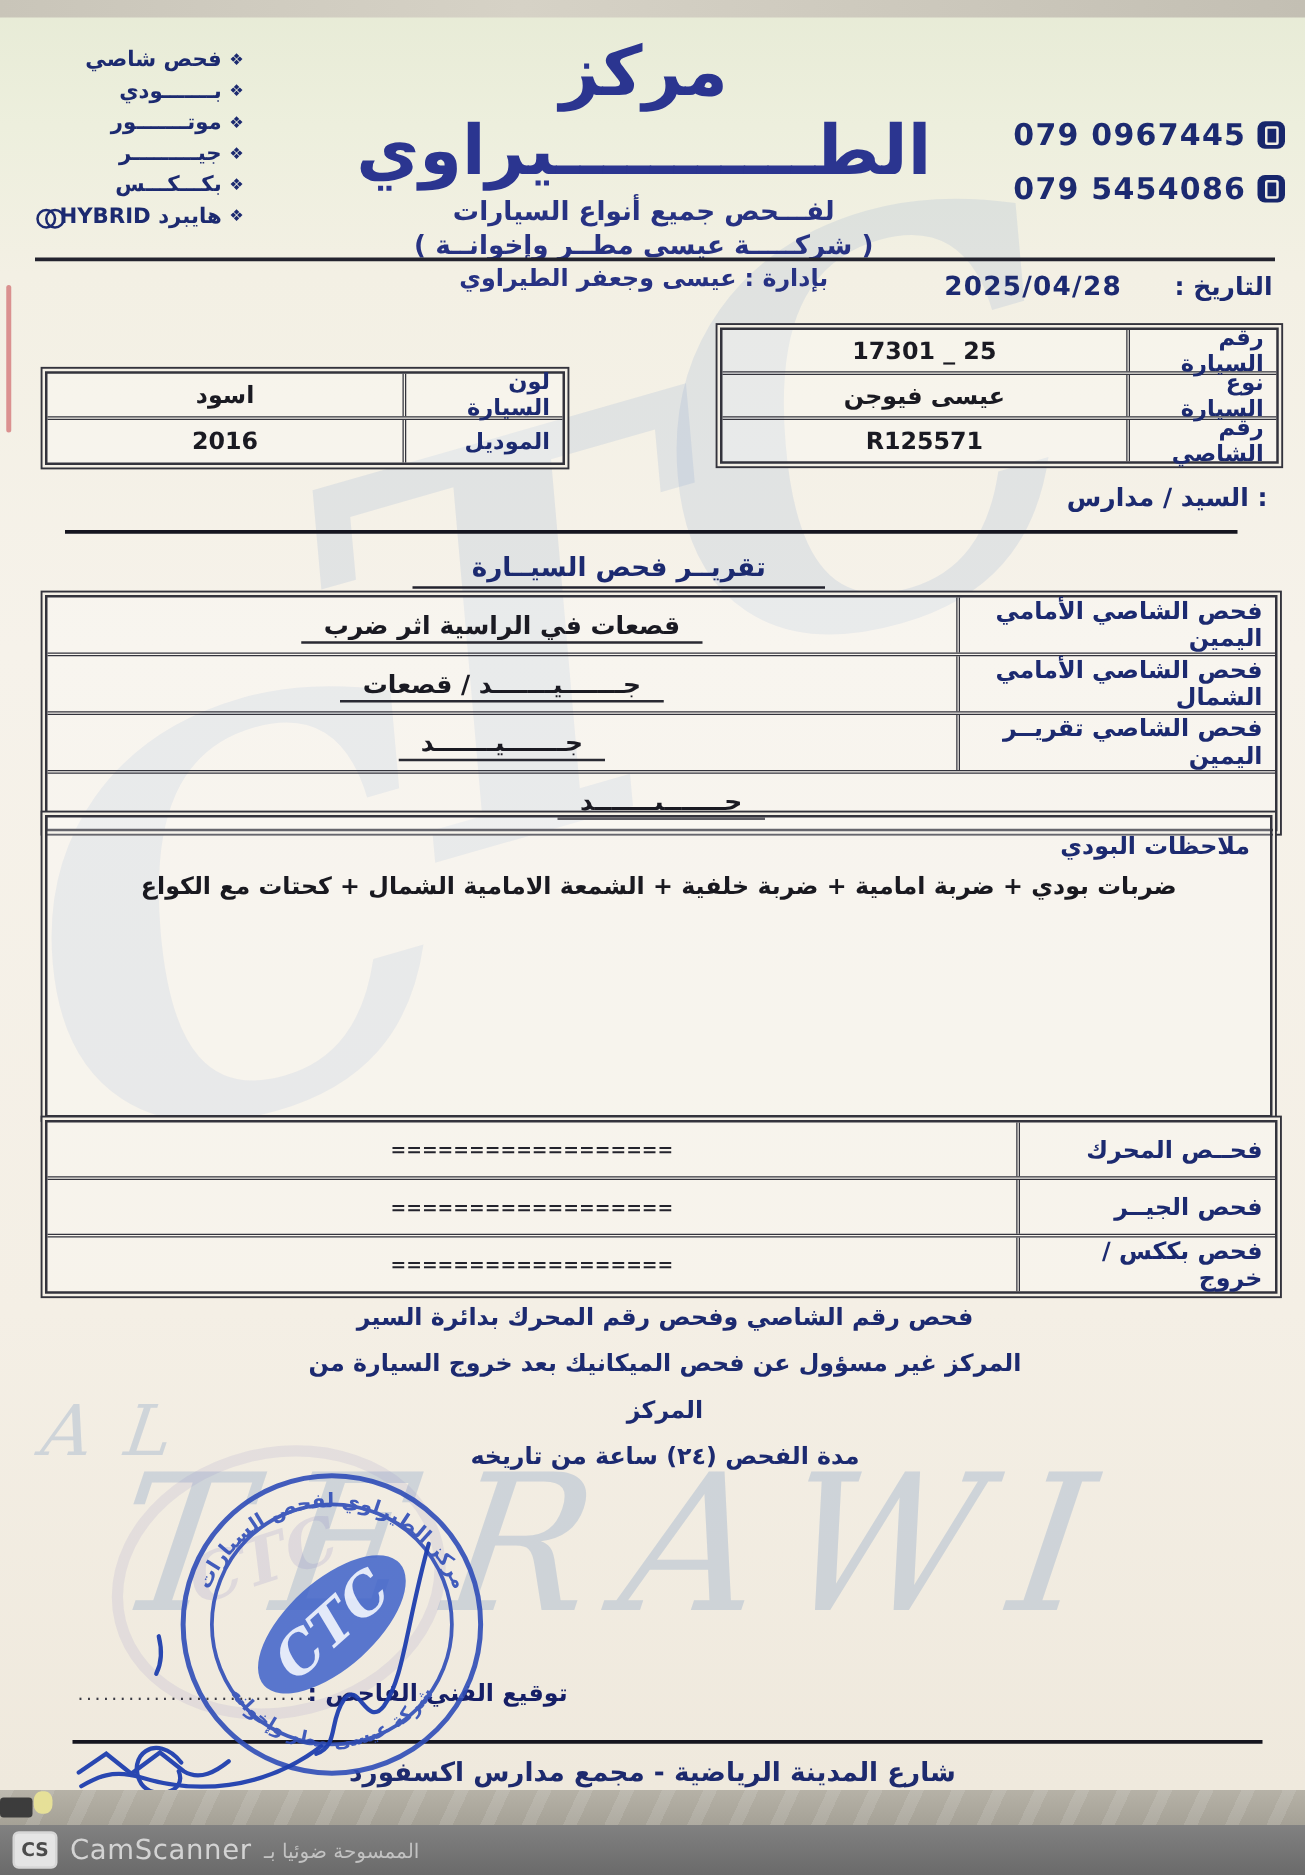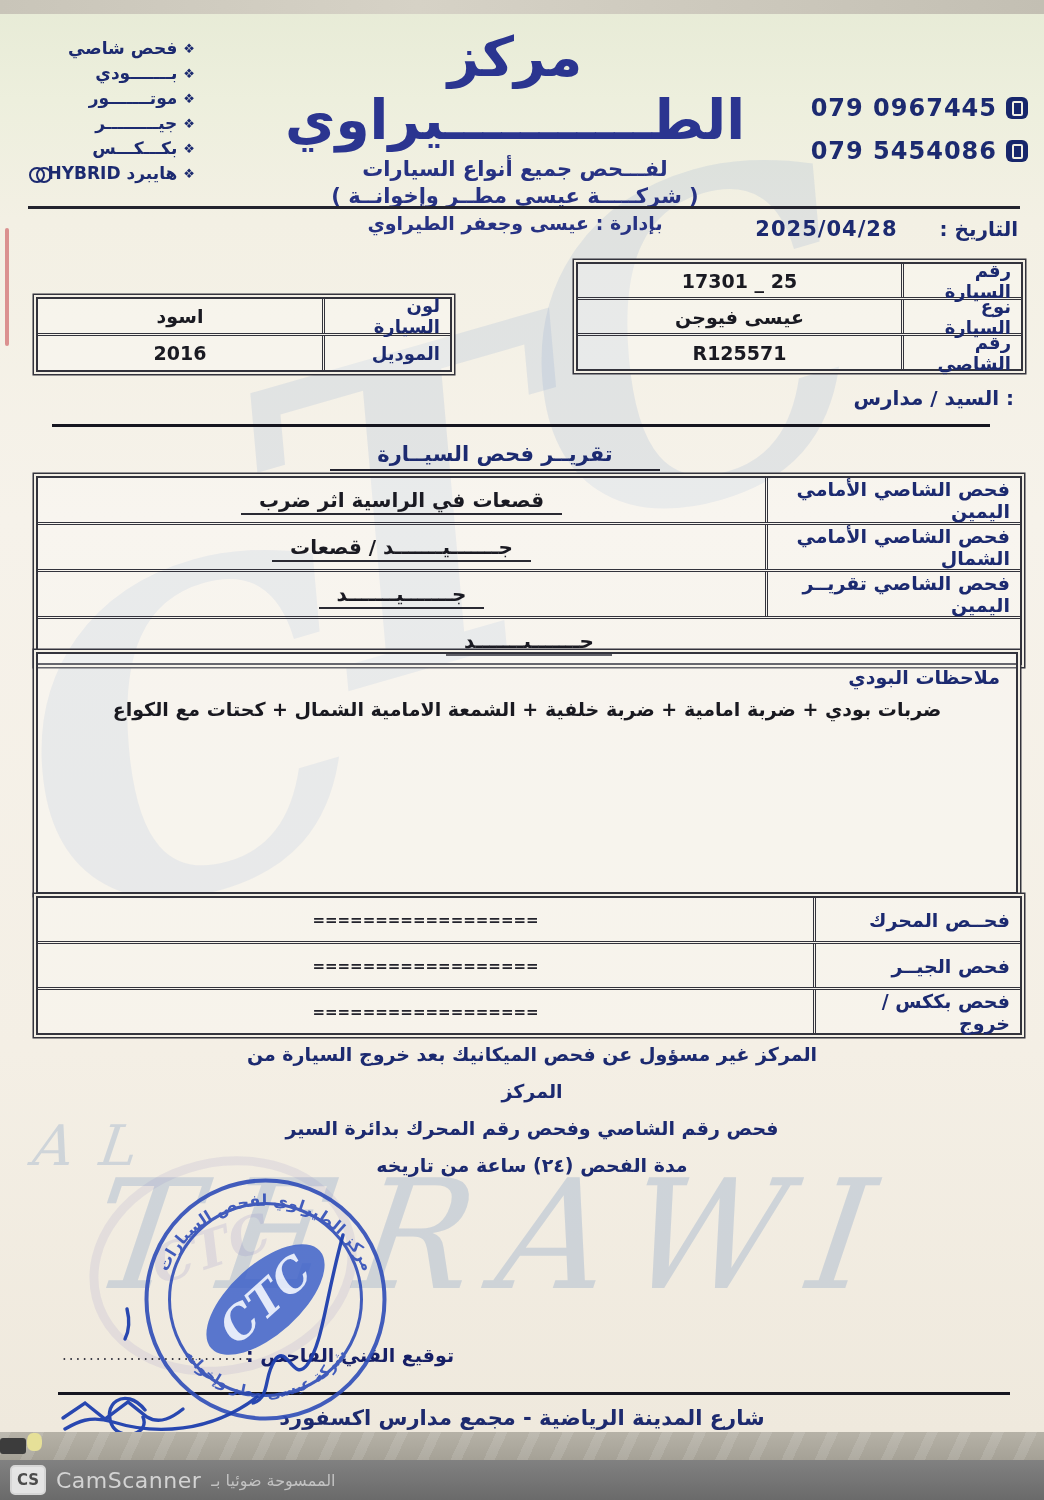--- a/index.html
+++ b/index.html
@@ -240,22 +240,22 @@
       <span class="lblcell">فحص الجيــر</span>
       <span class="valcell eqval">==================</span>
     </div>
     <div class="vrow">
       <span class="lblcell">فحص بككس / خروج</span>
       <span class="valcell eqval">==================</span>
     </div>
   </div>
 
   <div class="abs disclaimer">
+    <div>فحص رقم الشاصي وفحص رقم المحرك بدائرة السير</div>
     <div>المركز غير مسؤول عن فحص الميكانيك بعد خروج السيارة من المركز</div>
-    <div>فحص رقم الشاصي وفحص رقم المحرك بدائرة السير</div>
     <div>مدة الفحص (٢٤) ساعة من تاريخه</div>
   </div>
 
   <svg class="abs stamp-svg" width="255" height="255" viewBox="0 0 255 255" style="opacity:.9;">
     <circle cx="127.5" cy="127.5" r="119" fill="none" stroke="#2f4db8" stroke-width="4"></circle>
     <circle cx="127.5" cy="127.5" r="96" fill="none" stroke="#2f4db8" stroke-width="3"></circle>
     <defs>
       <path id="arcTop" d="M 22 150 A 106 106 0 1 1 233 150" fill="none"></path>
       <path id="arcBot" d="M 40 172 A 98 98 0 0 0 215 172" fill="none"></path>
     </defs>

